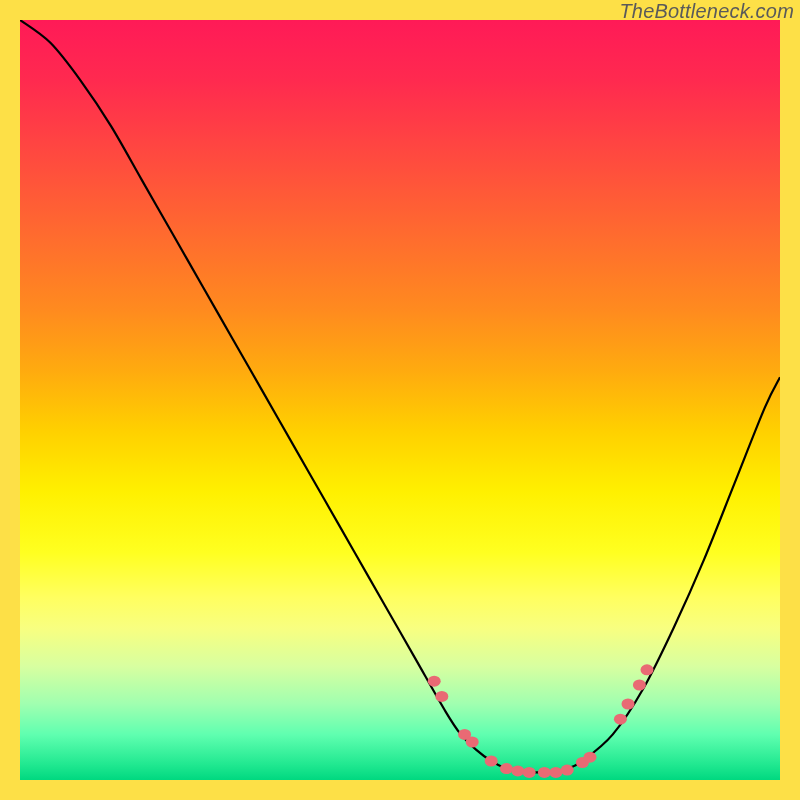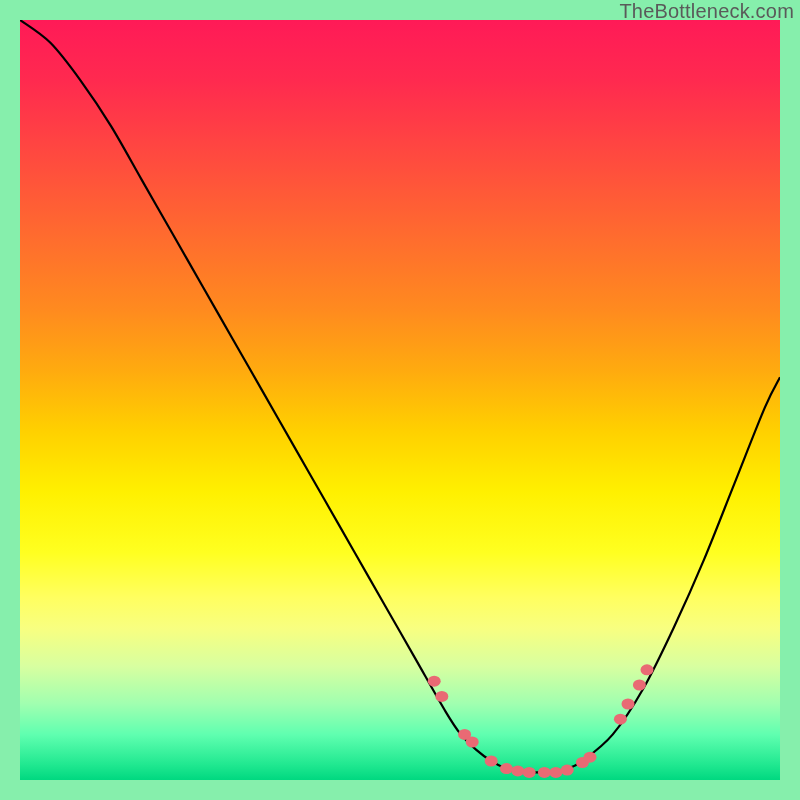--- a/index.html
+++ b/index.html
@@ -1,17 +1,17 @@
 <!DOCTYPE html>
 <html><head>
 <meta charset="utf-8">
 <style>
   * { margin: 0; padding: 0; box-sizing: border-box; }
   body { width: 800px; height: 800px; overflow: hidden; background: #000; font-family: Arial, sans-serif; }
-  .frame { width: 800px; height: 800px; background: #86efac; position: relative; }
+  .frame { width: 800px; height: 800px; background: #fde047; position: relative; font-style: italic; }
   .plot-area {
     position: absolute;
     left: 20px;
     top: 20px;
     width: 760px;
     height: 760px;
     background: linear-gradient(to bottom,
       #ff1a57 0%,
       #ff2a4f 8%,
       #ff4a3f 18%,

